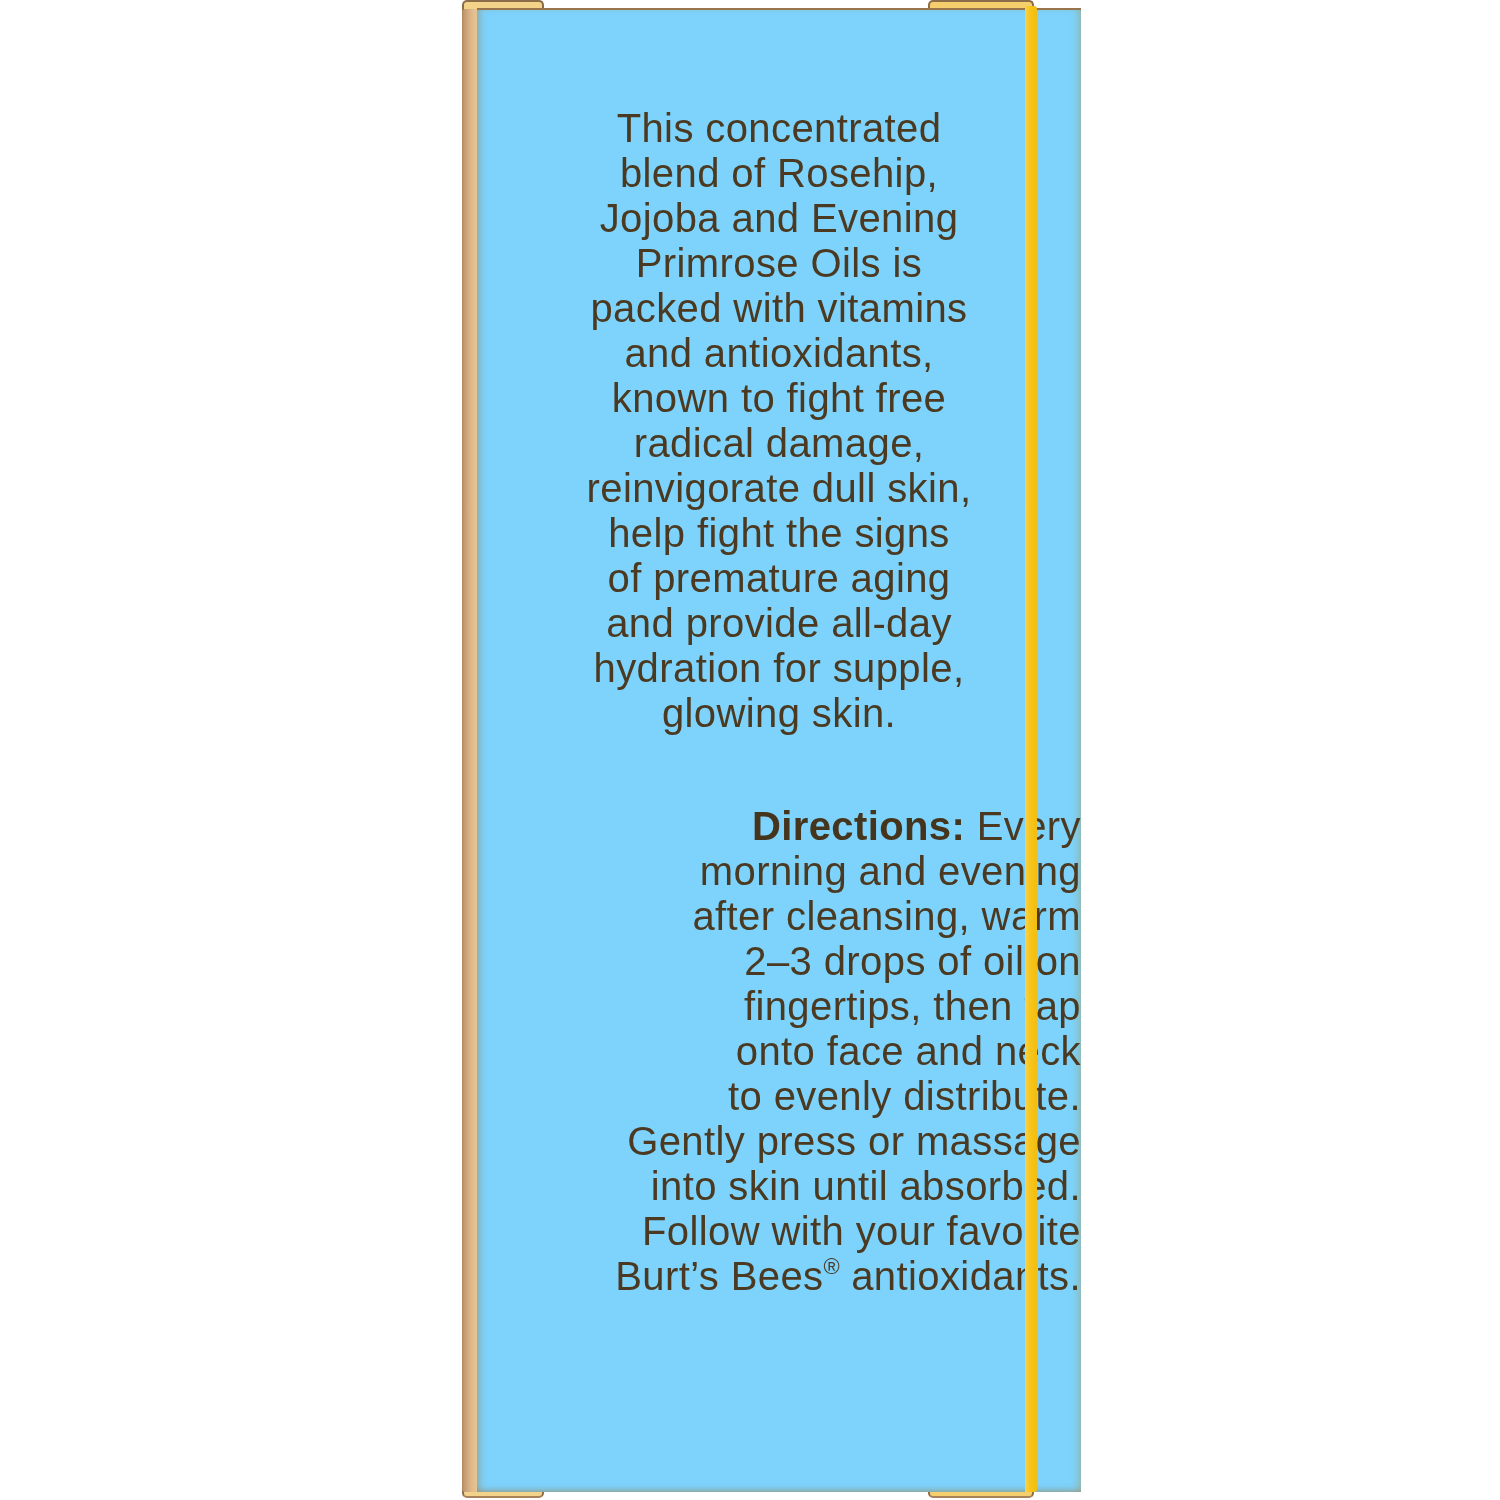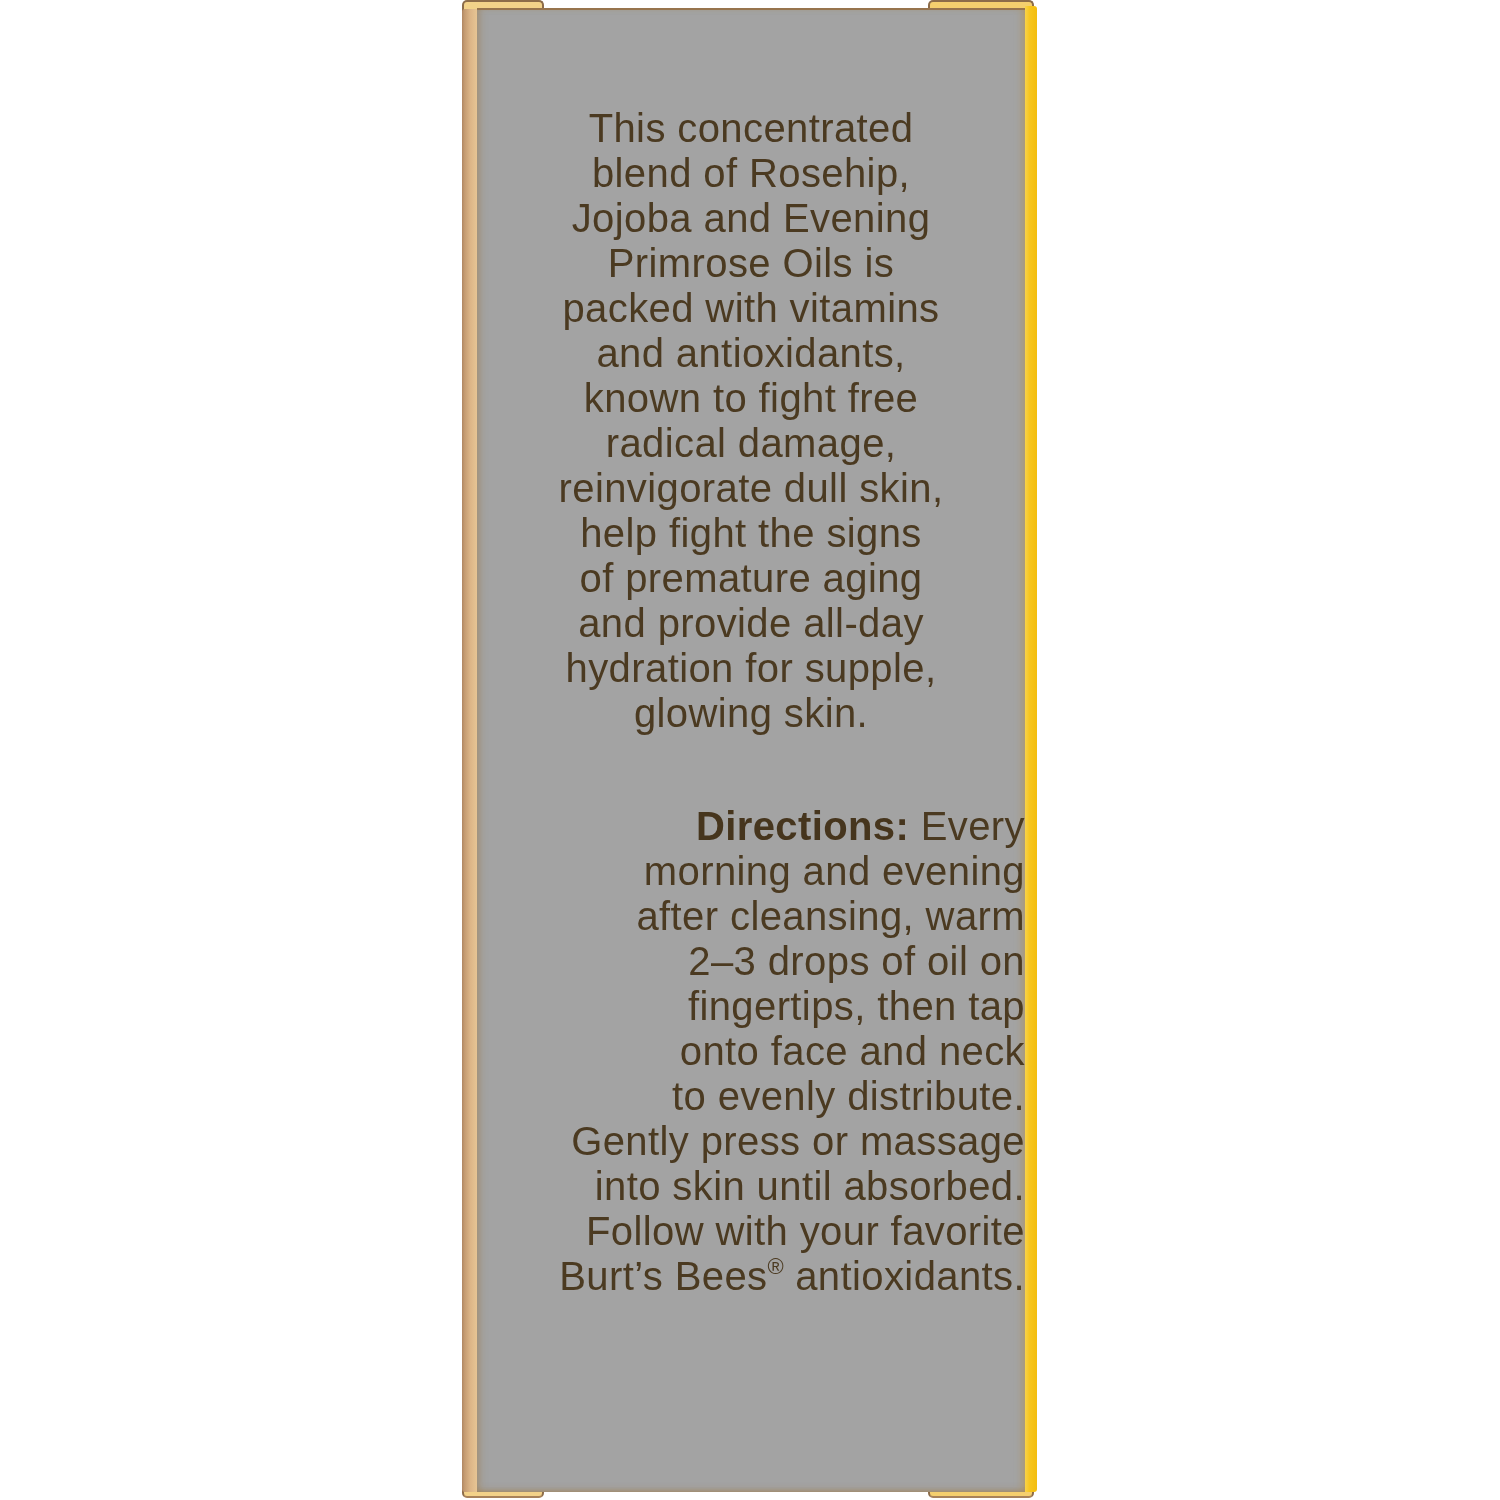--- a/index.html
+++ b/index.html
@@ -49,23 +49,23 @@
     width: 15px;
     height: 1483px;
     background: linear-gradient(to right, #b08763 0%, #c59c72 18%, #dcb587 55%, #e7c594 100%);
     border-radius: 3px 0 0 3px;
   }
   
   .face {
     position: absolute;
     left: 15px;
     top: 8px;
-    width: 548px;
+    width: 604px;
     height: 1484px;
-    background: #a3a3a3;
+    background: #7dd3fc;
     border-top: 2px solid #97744e;
     box-sizing: border-box;
     box-shadow:
       inset 7px 0 9px -5px rgba(160, 120, 60, 0.45),
       inset -7px 0 9px -5px rgba(190, 140, 40, 0.40),
       inset 0 -5px 7px -4px rgba(160, 115, 55, 0.55);
   }
   
   .right-strip {
     position: absolute;

